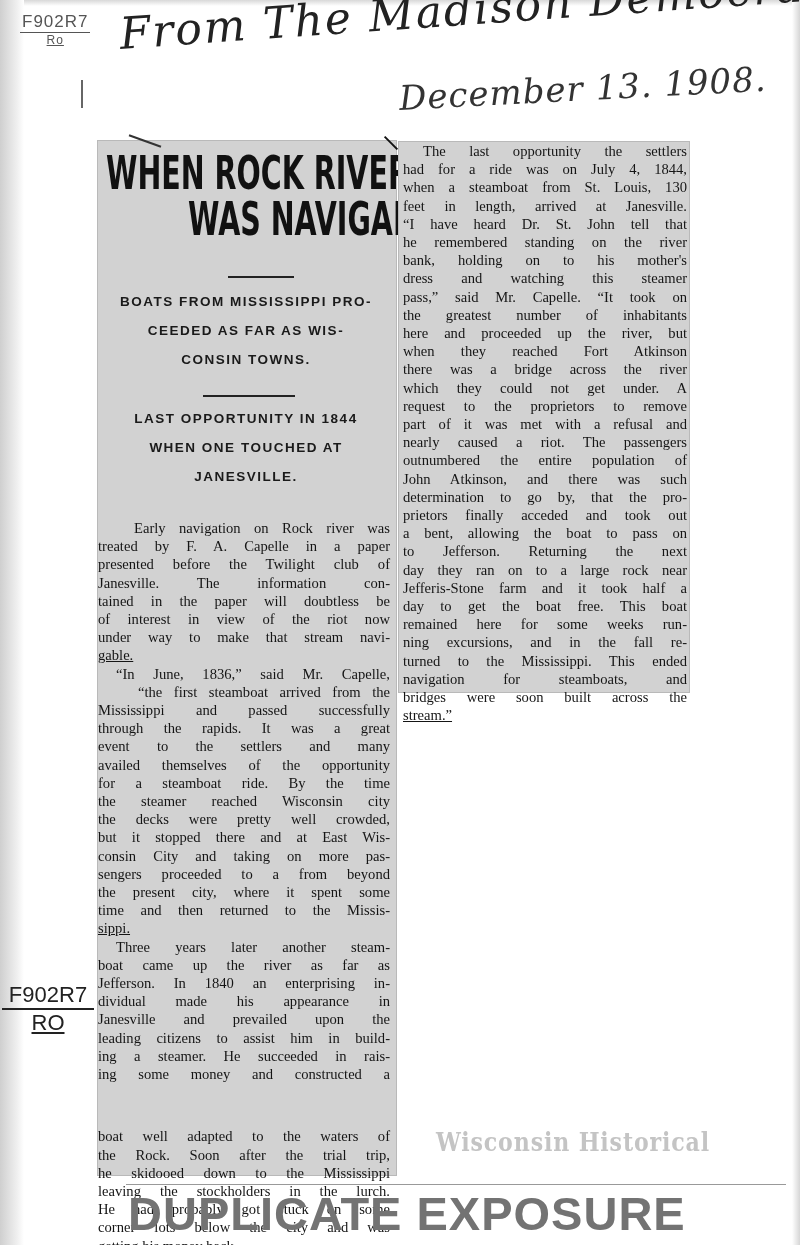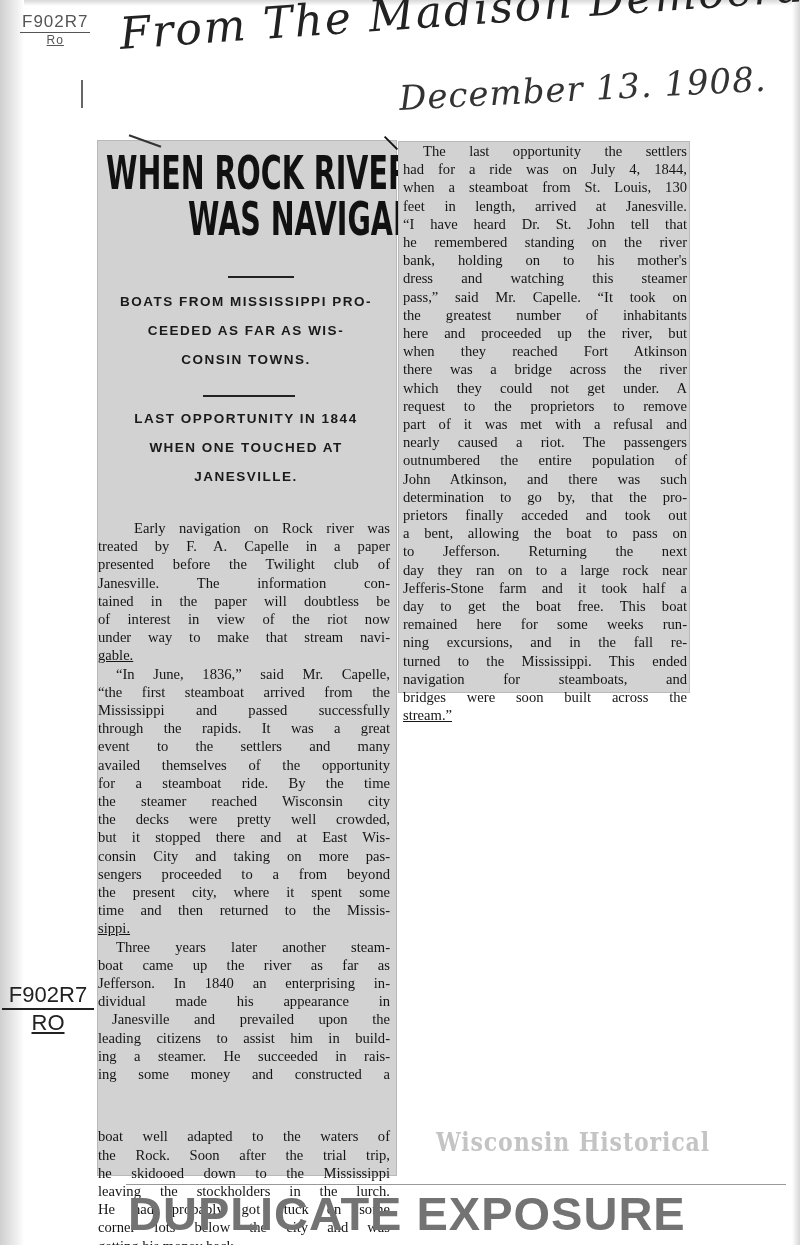--- a/index.html
+++ b/index.html
@@ -110,39 +110,39 @@
 <div class="col body-text" style="left:116px; top:519px; width:274px;">
   <span class="line" style="padding-left:18px;">Early navigation on Rock river was</span>
   <span class="line" style="margin-left:-18px;">treated by F. A. Capelle in a paper</span>
   <span class="line" style="margin-left:-18px;">presented before the Twilight club of</span>
   <span class="line" style="margin-left:-18px;">Janesville. The information con-</span>
   <span class="line" style="margin-left:-18px;">tained in the paper will doubtless be</span>
   <span class="line" style="margin-left:-18px;">of interest in view of the riot now</span>
   <span class="line" style="margin-left:-18px;">under way to make that stream navi-</span>
   <span class="line last" style="margin-left:-18px;">gable.</span>
   <span class="line" style="padding-left:0px;">“In June, 1836,” said Mr. Capelle,</span>
-  <span class="line" style="margin-left:-18px;">“the first steamboat arrived from the</span>
+  <span class="line" style="margin-left:-18px;padding-left:40px;">“the first steamboat arrived from the</span>
   <span class="line" style="margin-left:-18px;">Mississippi and passed successfully</span>
   <span class="line" style="margin-left:-18px;">through the rapids. It was a great</span>
   <span class="line" style="margin-left:-18px;">event to the settlers and many</span>
   <span class="line" style="margin-left:-18px;">availed themselves of the opportunity</span>
   <span class="line" style="margin-left:-18px;">for a steamboat ride. By the time</span>
   <span class="line" style="margin-left:-18px;">the steamer reached Wisconsin city</span>
   <span class="line" style="margin-left:-18px;">the decks were pretty well crowded,</span>
   <span class="line" style="margin-left:-18px;">but it stopped there and at East Wis-</span>
   <span class="line" style="margin-left:-18px;">consin City and taking on more pas-</span>
   <span class="line" style="margin-left:-18px;">sengers proceeded to a from beyond</span>
   <span class="line" style="margin-left:-18px;">the present city, where it spent some</span>
   <span class="line" style="margin-left:-18px;">time and then returned to the Missis-</span>
   <span class="line last" style="margin-left:-18px;">sippi.</span>
   <span class="line" style="padding-left:0px;">Three years later another steam-</span>
   <span class="line" style="margin-left:-18px;">boat came up the river as far as</span>
   <span class="line" style="margin-left:-18px;">Jefferson. In 1840 an enterprising in-</span>
   <span class="line" style="margin-left:-18px;">dividual made his appearance in</span>
-  <span class="line" style="margin-left:-18px;padding-left:14px;">Janesville and prevailed upon the</span>
+  <span class="line" style="margin-left:-18px;">Janesville and prevailed upon the</span>
   <span class="line" style="margin-left:-18px;">leading citizens to assist him in build-</span>
   <span class="line" style="margin-left:-18px;">ing a steamer. He succeeded in rais-</span>
   <span class="line" style="margin-left:-18px;">ing some money and constructed a</span>
   <span class="line" style="margin-left:-18px;margin-top:44px;">boat well adapted to the waters of</span>
   <span class="line" style="margin-left:-18px;">the Rock. Soon after the trial trip,</span>
   <span class="line" style="margin-left:-18px;">he skidooed down to the Mississippi</span>
   <span class="line" style="margin-left:-18px;">leaving the stockholders in the lurch.</span>
   <span class="line" style="margin-left:-18px;">He had probably got stuck on some</span>
   <span class="line" style="margin-left:-18px;">corner lots below the city and was</span>
   <span class="line last" style="margin-left:-18px;">getting his money back.</span>

